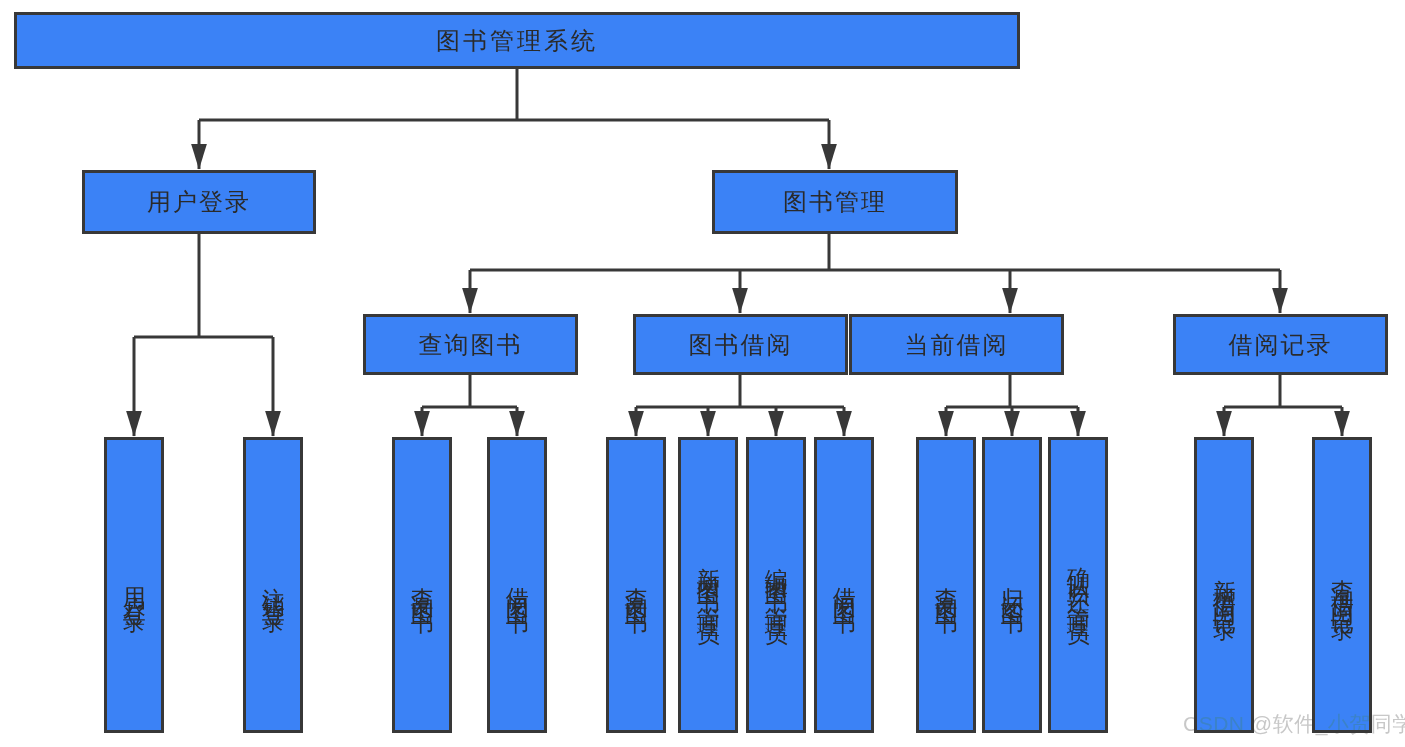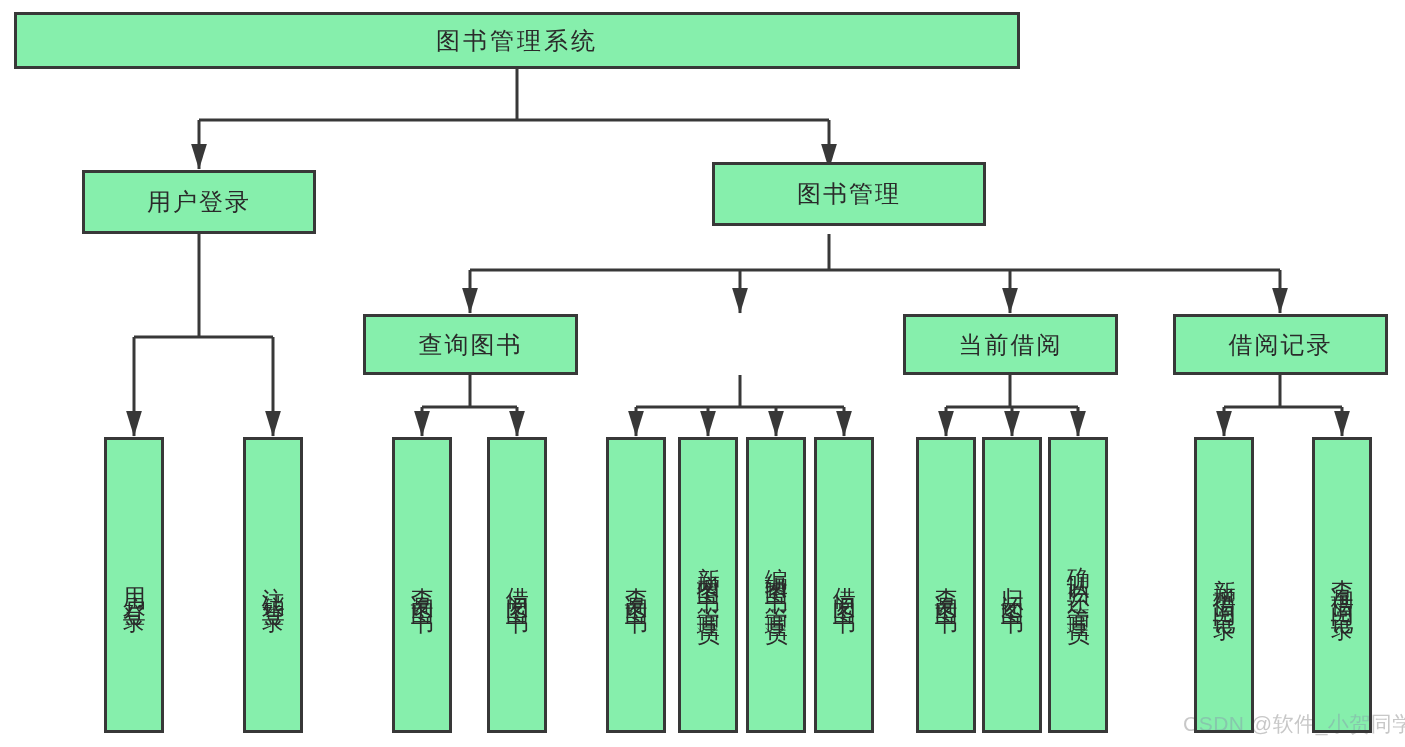--- a/index.html
+++ b/index.html
@@ -7,21 +7,21 @@
     position:relative;
     width:1405px;height:747px;
     background:#ffffff;
     font-family:"Liberation Sans","DejaVu Sans",sans-serif;
     overflow:hidden;
   }
   svg.connectors{position:absolute;left:0;top:0;z-index:1;}
   .node{
     position:absolute;
     box-sizing:border-box;
-    background:#86efac;
+    background:#3b82f6;
     border:3px solid #383838;
     display:flex;align-items:center;justify-content:center;
     color:#2a2a2a;
     z-index:2;
   }
   .node.h span{
     font-size:24px;
     letter-spacing:2px;
     white-space:nowrap;
   }
@@ -107,28 +107,31 @@
     </g>
   </svg>
 
   <div class="node h root" style="left:14px;top:12px;width:1006px;height:57px">
     <span>图书管理系统</span>
   </div>
 
   <div class="node h" style="left:82px;top:170px;width:234px;height:64px">
     <span>用户登录</span>
   </div>
-  <div class="node h" style="left:712px;top:162px;width:274px;height:64px">
+  <div class="node h" style="left:712px;top:170px;width:246px;height:64px">
     <span>图书管理</span>
   </div>
 
   <div class="node h" style="left:363px;top:314px;width:215px;height:61px">
     <span>查询图书</span>
   </div>
-  <div class="node h" style="left:903px;top:314px;width:215px;height:61px">
+  <div class="node h" style="left:633px;top:314px;width:215px;height:61px">
+    <span>图书借阅</span>
+  </div>
+  <div class="node h" style="left:849px;top:314px;width:215px;height:61px">
     <span>当前借阅</span>
   </div>
   <div class="node h" style="left:1173px;top:314px;width:215px;height:61px">
     <span>借阅记录</span>
   </div>
 
   <div class="node v" style="left:104px;top:437px;width:60px;height:296px">
     <span>用户登录</span>
   </div>
   <div class="node v" style="left:243px;top:437px;width:60px;height:296px">

